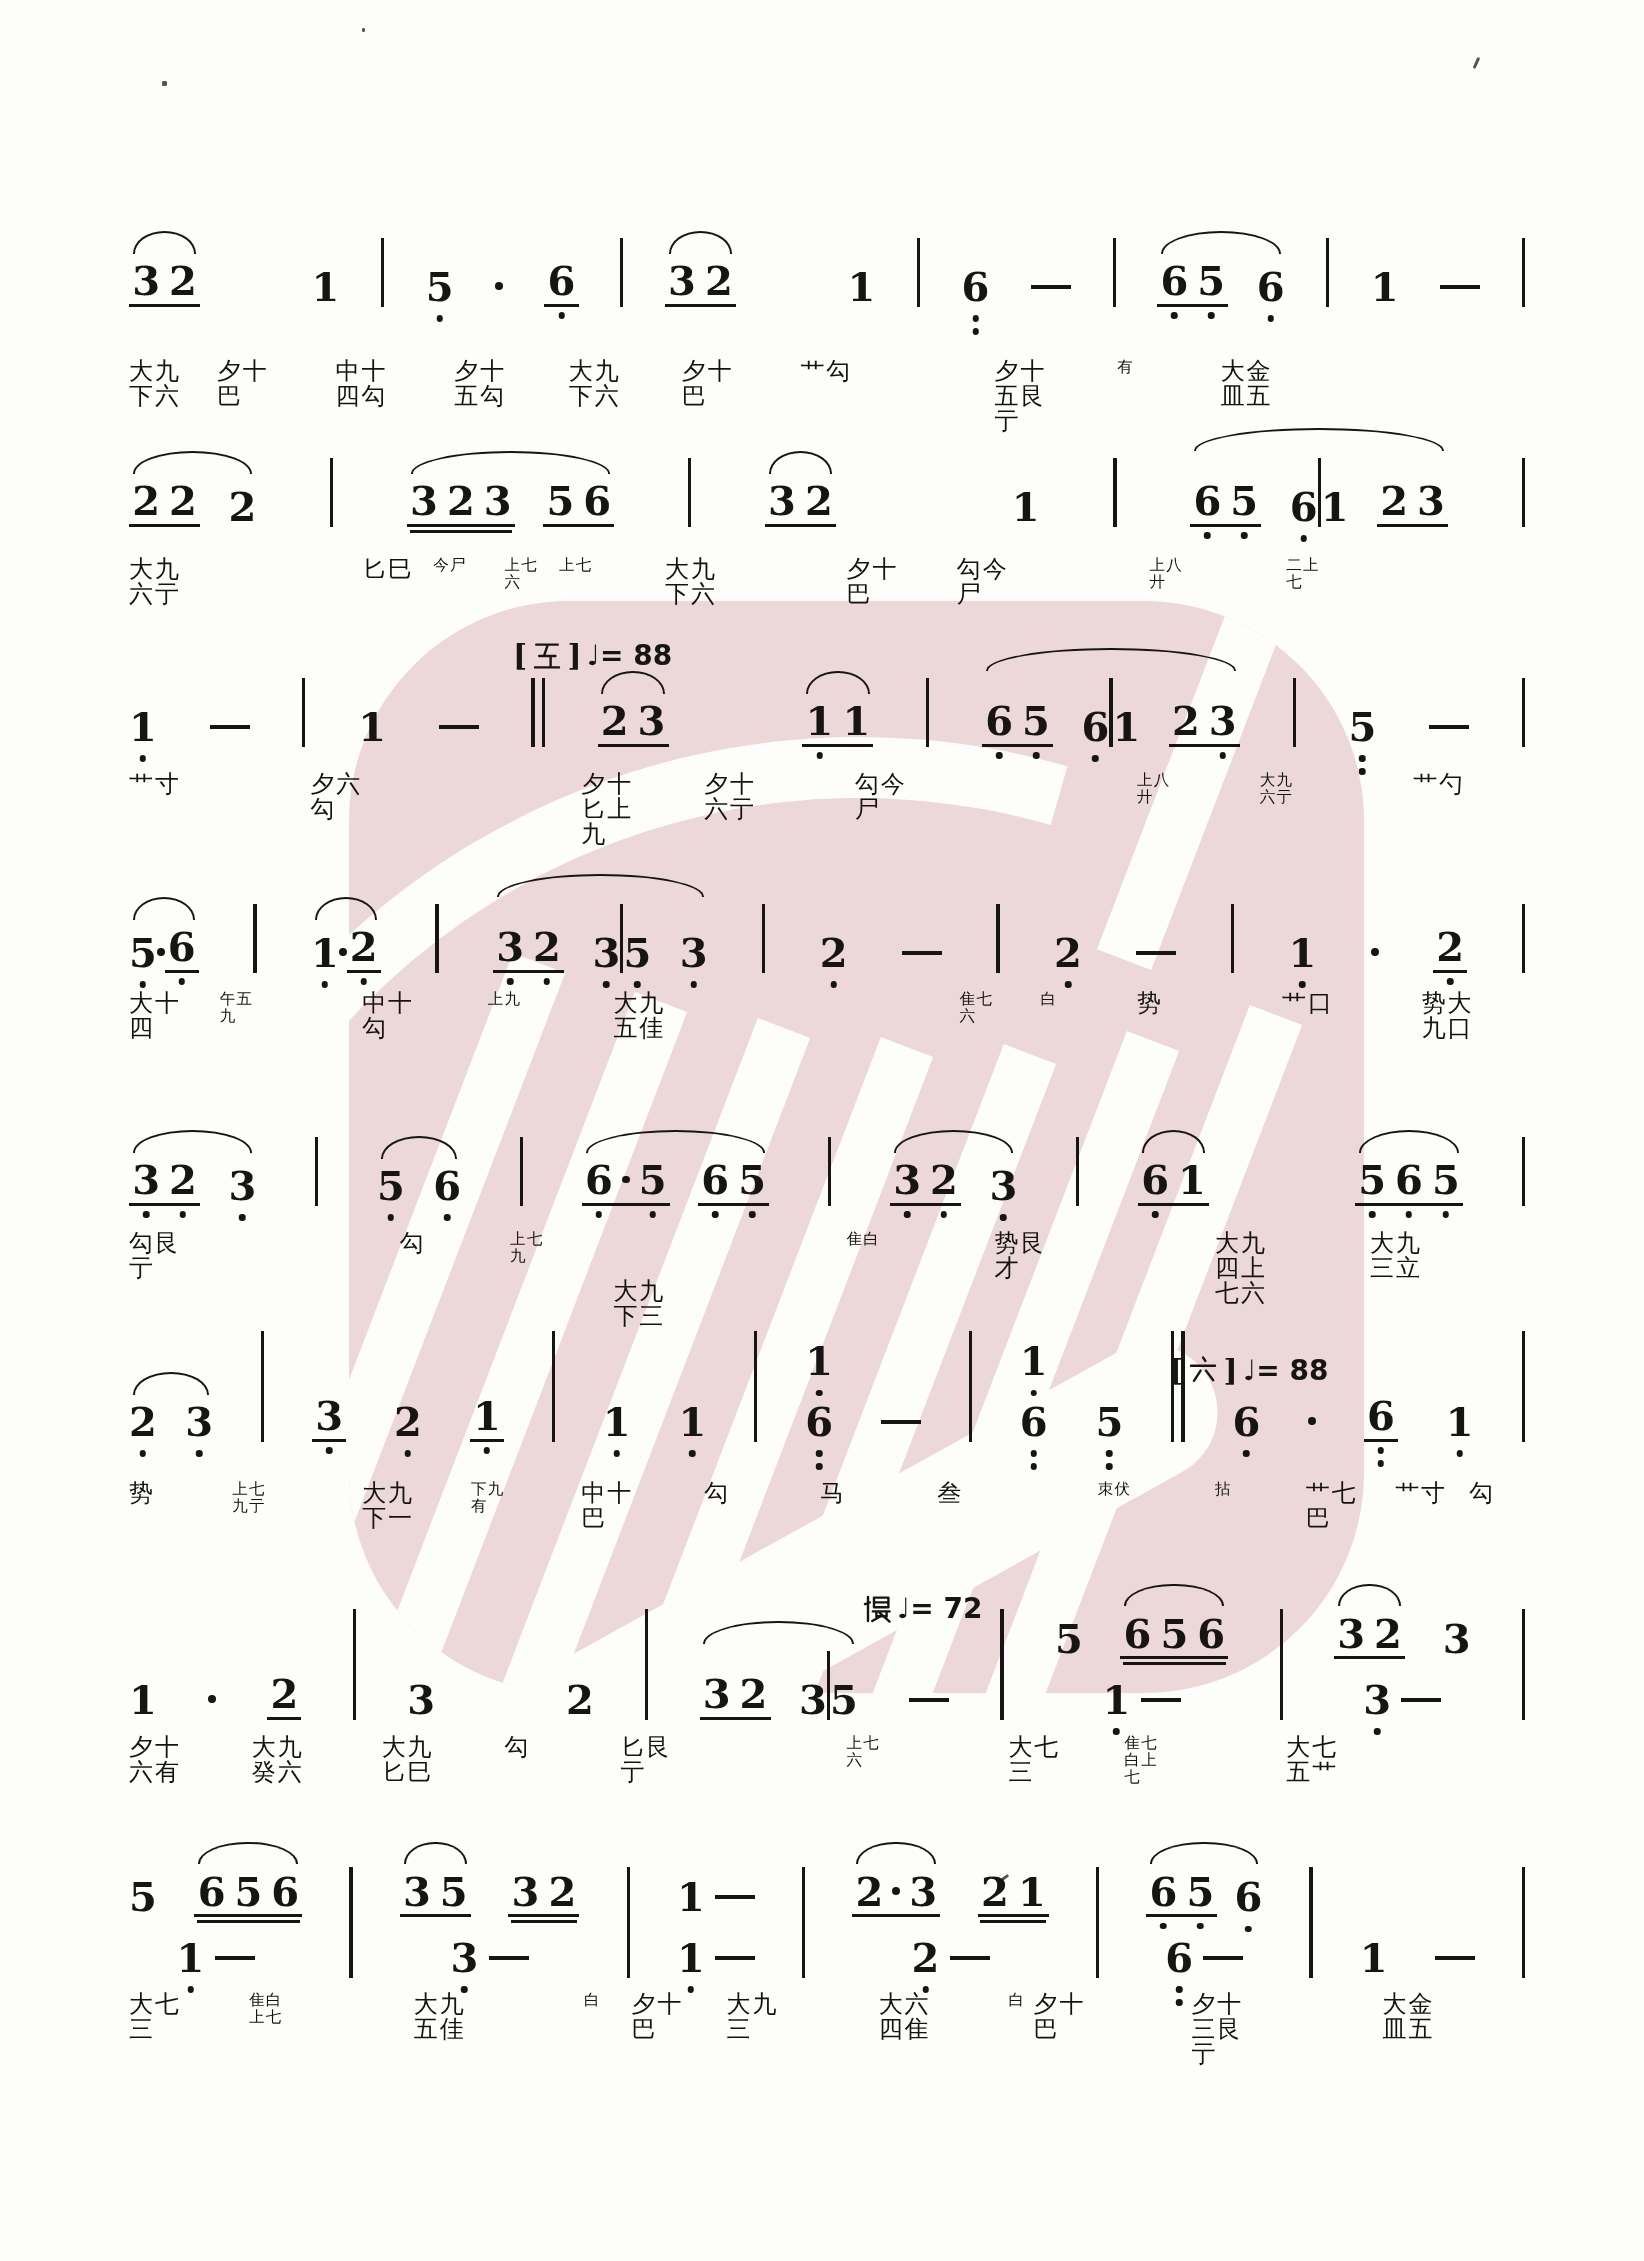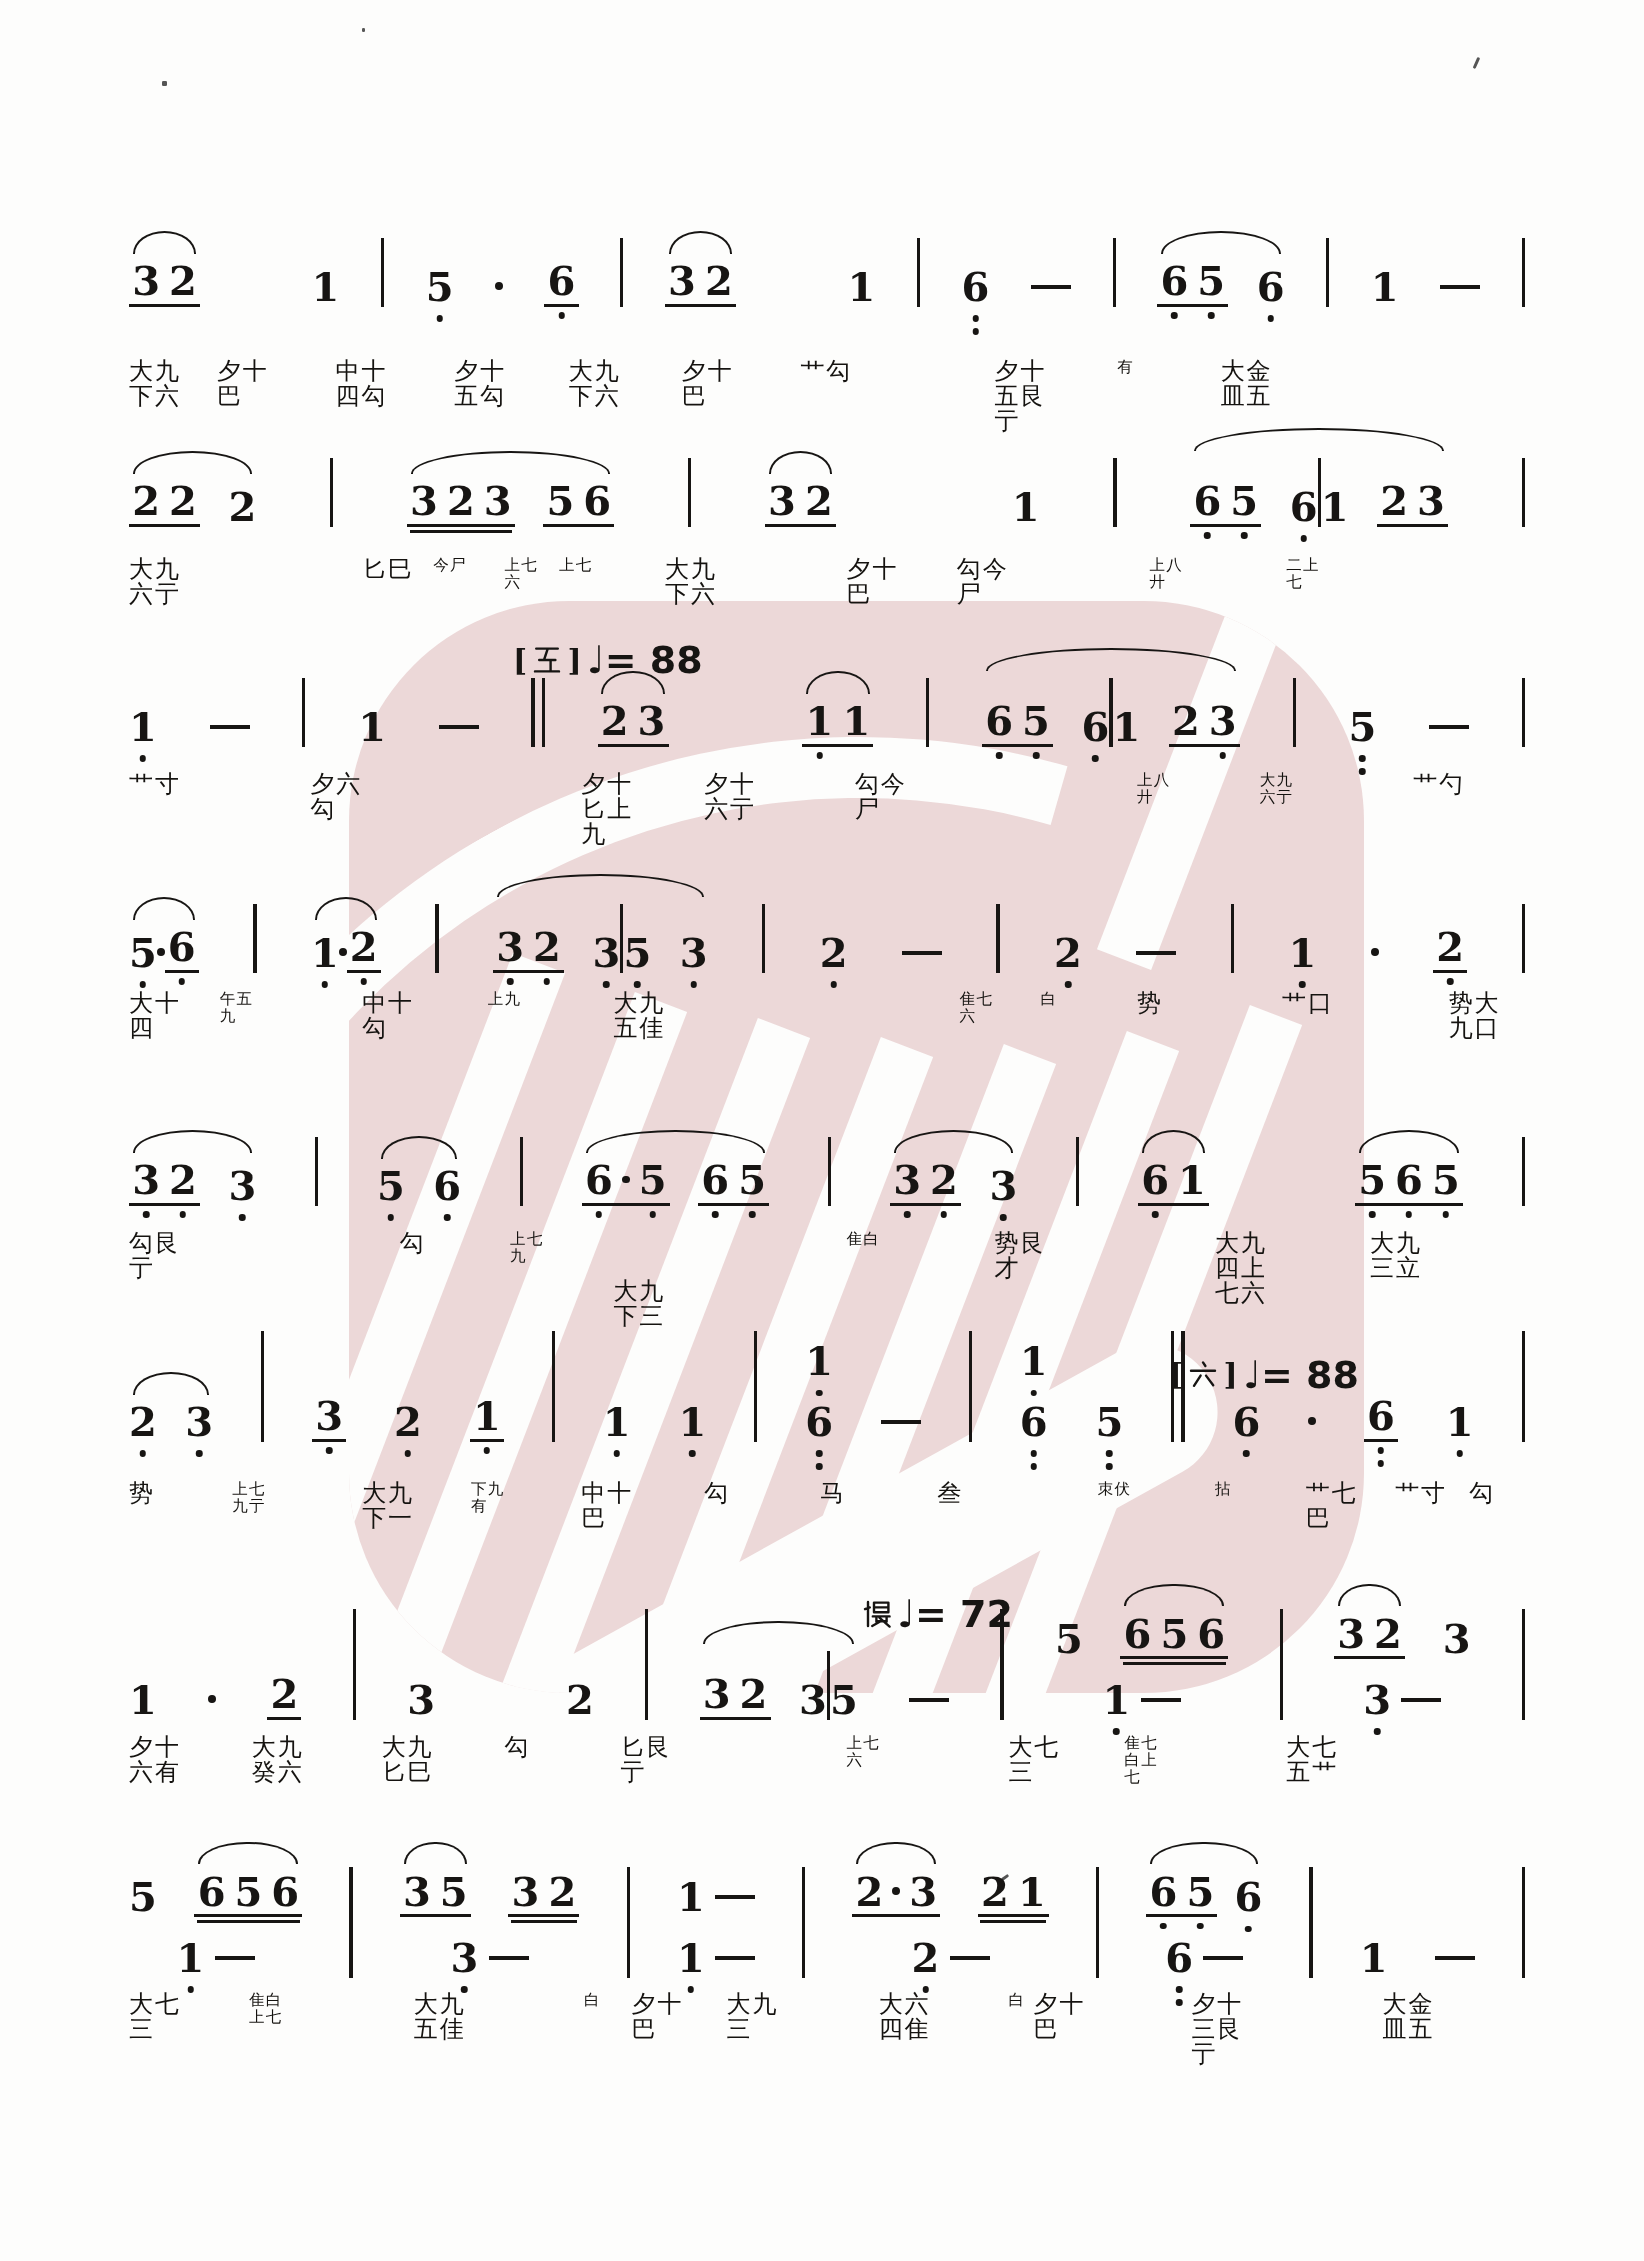--- a/index.html
+++ b/index.html
@@ -41,21 +41,21 @@
   
   .tabs{position:absolute;left:0;right:0;height:116px;}
   .tab{position:absolute;top:0;color:#151310;font-family:"DejaVu Sans","Liberation Sans",sans-serif;
        word-break:break-all;}
   .tab.lg{width:67px;font-size:24px;line-height:1.04;letter-spacing:1.9px;}
   .tab.sm{width:36px;font-size:15.5px;line-height:1.1;letter-spacing:1.3px;}
   
   .tempo{position:absolute;display:flex;align-items:center;gap:5.2px;
          font-weight:700;font-size:30px;font-family:"DejaVu Serif","DejaVu Sans",serif;}
   .tempo svg{display:block;}
-  .tempo .t{font-family:"DejaVu Sans","DejaVu Serif",sans-serif;font-weight:700;font-size:38px;}
+  .tempo .t{font-family:"DejaVu Sans","DejaVu Serif",sans-serif;font-weight:700;font-size:28px;}
   .speck{position:absolute;background:#555;border-radius:1.3px;z-index:1;}
 </style>
 </head>
 <body>
 
 <div class="page">
 
   <div class="wm">
     <div class="arc"></div>
     <div class="tooth" style="left:162px;top:362px"></div>
@@ -500,21 +500,21 @@
         <div class="tabs" style="top: 102px;">
           <span class="tab lg" title="大十四" style="left: 0%;">大十四</span>
           <span class="tab sm" title="午五九" style="left: 6.5%;">午五九</span>
           <span class="tab lg" title="中十勾" style="left: 16.7%;">中十勾</span>
           <span class="tab sm" title="上九" style="left: 25.7%;">上九</span>
           <span class="tab lg" title="大九二艮亍" style="left: 34.7%;">大九五佳</span>
           <span class="tab sm" title="隹七六" style="left: 59.5%;">隹七六</span>
           <span class="tab sm" title="白" style="left: 65.3%;">白</span>
           <span class="tab lg" title="势" style="left: 72.2%;">势</span>
           <span class="tab lg" title="艹口" style="left: 82.6%;">艹口</span>
-          <span class="tab lg" title="势大九口" style="left: 92.6%; margin-left: 27px;">势大九口</span>
+          <span class="tab lg" title="势大九口" style="left: 92.6%;">势大九口</span>
         </div>
       </div>
       <div class="line" style="top: 1122px;">
         <div class="notes" style="height: 84px;">
           <div class="slur">
             <div class="beam">
               <div class="note">
                 <span class="d">3</span>
                 <span class="lo">
                   <i></i>

